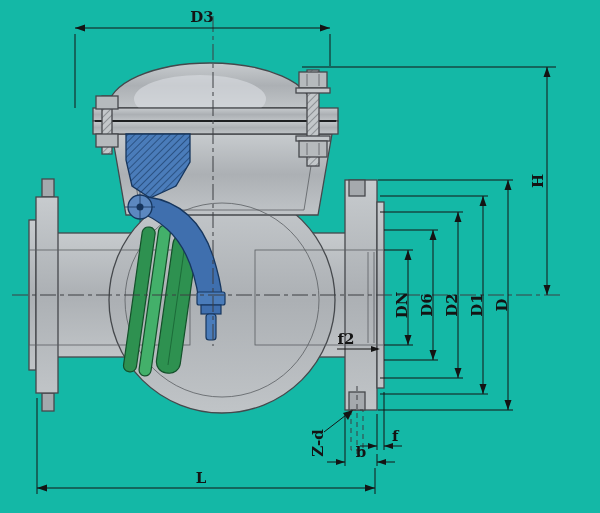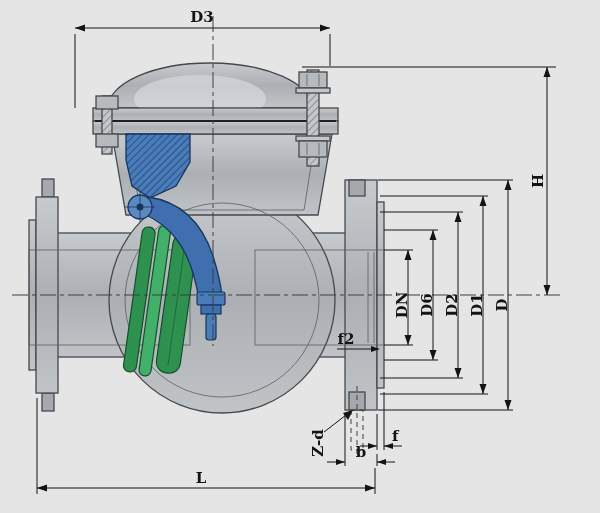--- a/index.html
+++ b/index.html
@@ -1,16 +1,16 @@
 <!DOCTYPE html>
 <html><head>
 <meta charset="utf-8">
 <style>
   html,body{margin:0;padding:0;background:#ffffff;}
-  .stage{width:600px;height:513px;background:#e5e5e5;position:relative;overflow:hidden;}
+  .stage{width:600px;height:513px;background:#14b8a6;position:relative;overflow:hidden;}
   svg{display:block;}
   .dim-label{font-family:"DejaVu Serif", serif;font-size:15px;font-weight:600;fill:#141414;}
   .dim-line{stroke:#141414;stroke-width:1;fill:none;}
   .dim-arrow{fill:#141414;stroke:none;}
   .outline{stroke:#45484c;stroke-width:1.3;}
   .thin{stroke:#5a5e62;stroke-width:0.8;fill:none;}
   .cl{stroke:#3c3f42;stroke-width:1;fill:none;stroke-dasharray:16 4 4 4;}
   .dash{stroke:#3c3f42;stroke-width:1;fill:none;stroke-dasharray:5 4;}
 </style>
 </head>

